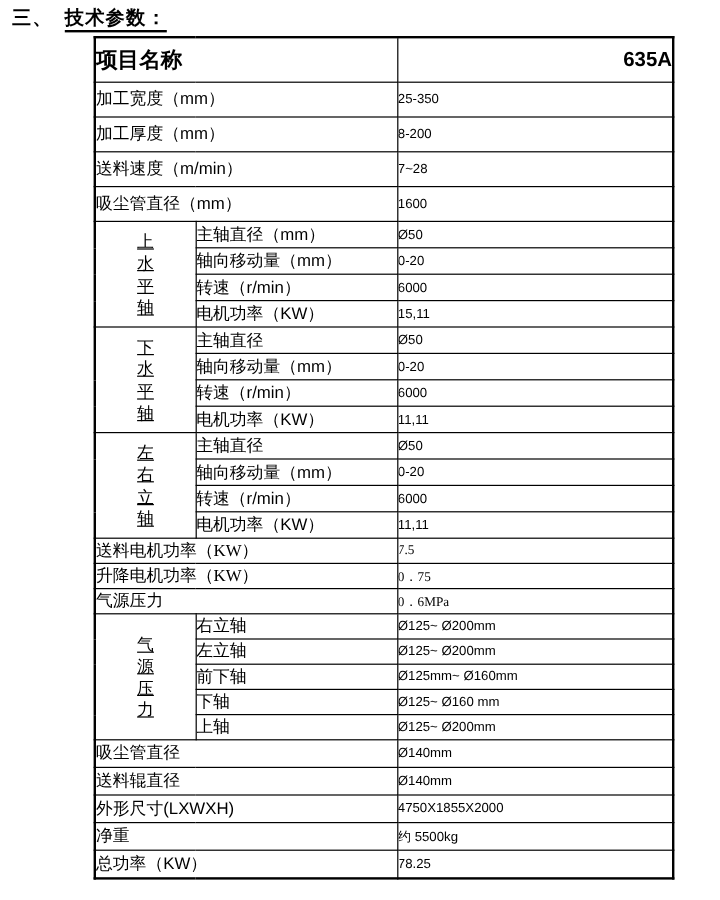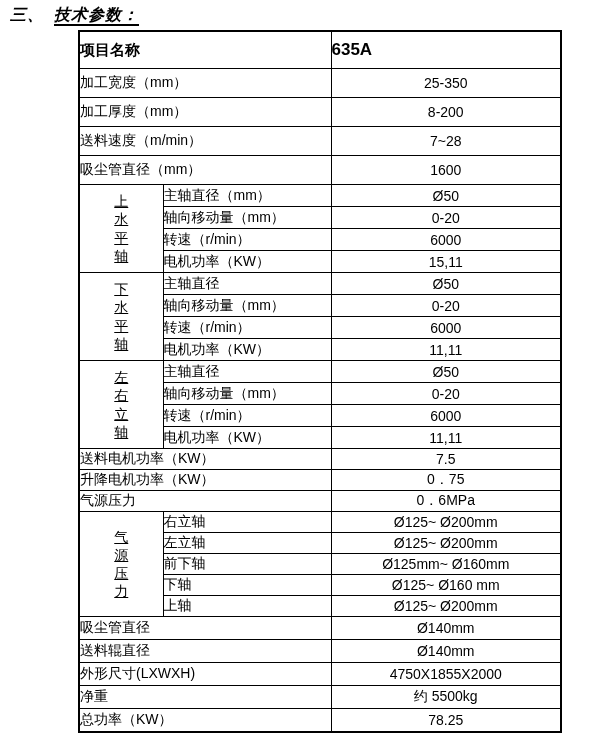--- a/index.html
+++ b/index.html
@@ -6,55 +6,54 @@
   body{
     width:600px;height:750px;background:#ffffff;color:#000;
     font-family:"Liberation Sans","DejaVu Sans",sans-serif;
     -webkit-font-smoothing:antialiased;
   }
   .doc-title{
     margin:5px 0 0 10px;
     font-size:16px;
     font-weight:bold;
     letter-spacing:1px;
-    font-style:italic;
   }
   .doc-title .prefix{margin-right:10px;}
   .doc-title .underlined{
     border-bottom:2px solid #000;
     padding-bottom:1px;
   }
   table.spec{
     border-collapse:collapse;
     table-layout:fixed;
     margin:4px 0 0 78px;
     border:2px solid #000;
     width:482px;
   }
   table.spec td{
     border:1px solid #000;
     padding:0;
     overflow:hidden;
     vertical-align:middle;
   }
-  .hdr-l{font-size:15px;font-weight:bold;padding-left:11px;margin-top:44px;}
-  .hdr-v{font-size:17px;font-weight:bold;text-align:left;}
+  .hdr-l{font-size:18px;font-weight:bold;padding-left:11px;margin-top:44px;}
+  .hdr-v{font-size:17px;font-weight:bold;text-align:right;}
   .lbl{font-size:14px;padding-left:5px;}
   .sub{font-size:14px;padding-left:6px;}
-  .val{font-size:14px;text-align:center;border-radius:13px;}
+  .val{font-size:11px;border-radius:13px;}
   .vcell{vertical-align:middle;text-decoration:underline;}
   .vtext{
     display:block;width:1em;margin:0 auto;
     font-size:14px;line-height:1.3;
     word-break:break-all;text-align:center;
   }
   tr.rh-h td{height:36px;}
   tr.rh-a td{height:28px;}
   tr.rh-b td{height:21px;}
-  tr.rh-c td{height:20px;}
+  tr.rh-c td{height:20px;font-family:Liberation Serif, serif;}
   tr.rh-d td{height:20px;margin-left:24px;}
   tr.rh-e td{height:22px;}
 </style>
 </head>
 <body>
 
 <div class="doc-title">
   <span class="prefix">三、</span><span class="underlined">技术参数：</span>
 </div>
 

